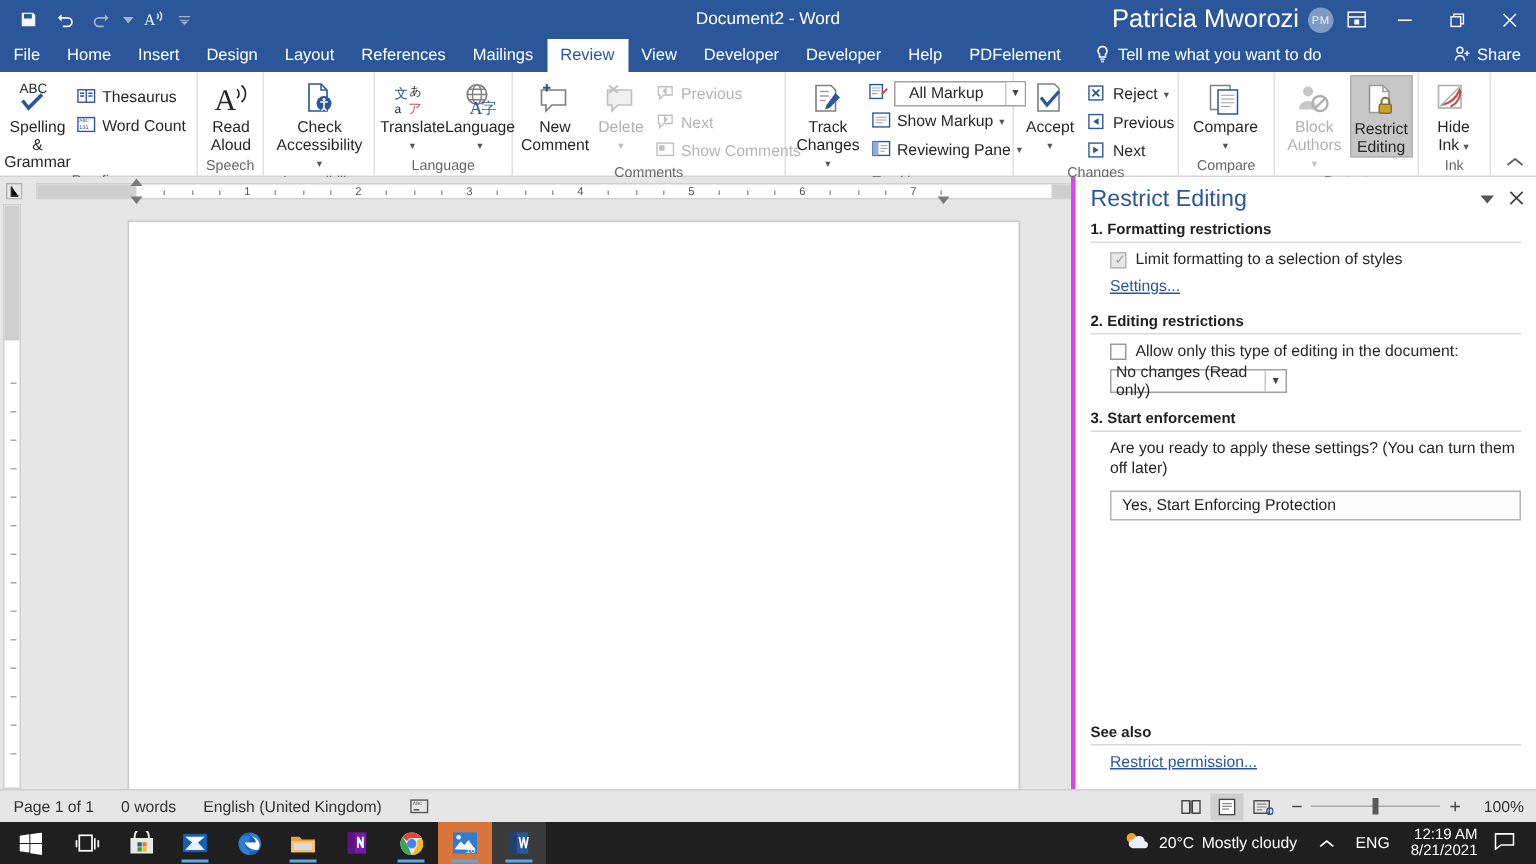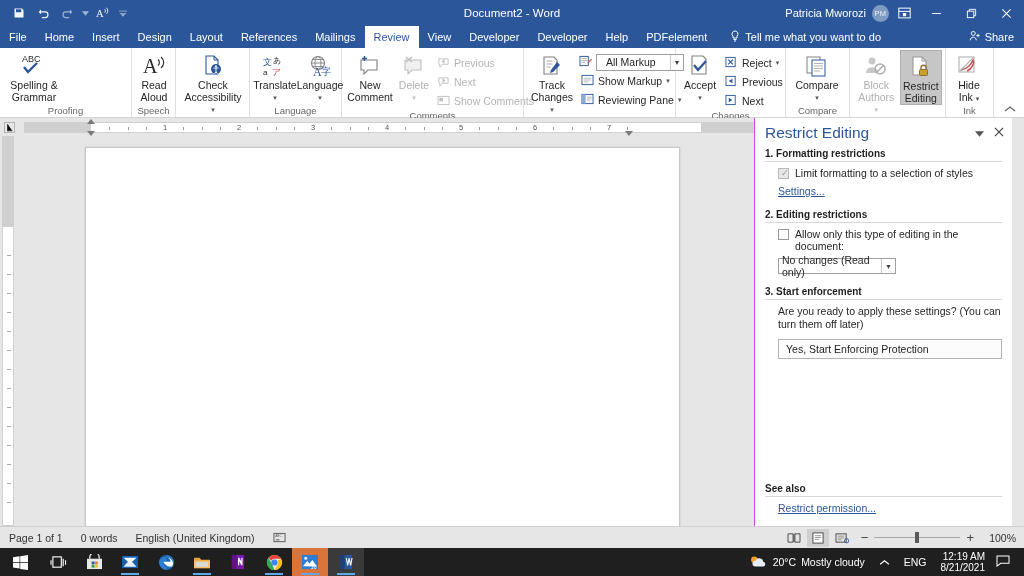--- a/index.html
+++ b/index.html
@@ -26,21 +26,21 @@
   }
   .qat-btn.dim { opacity: .55; font-size: 11px; }
   .qat-btn svg { display: block; }
   .title-center {
     position: absolute; left: 0; right: 0; text-align: center;
     font-size: 11.5px; color: #fff; pointer-events: none;
   }
   .title-right {
     margin-left: auto; display: flex; align-items: center; height: 26px;
   }
-  .acct-name { font-size: 11px; color: #fff; padding-right: 6px; margin-left: 38px; }
+  .acct-name { font-size: 17px; color: #fff; padding-right: 6px; margin-left: 38px; }
   .avatar {
     width: 17px; height: 17px; border-radius: 50%;
     background: #7f9bc4; color: #e8eefa; font-size: 7.5px;
     display: flex; align-items: center; justify-content: center;
     letter-spacing: .3px;
   }
   .tb-icon {
     width: 30px; height: 26px; display: flex; align-items: center; justify-content: center;
     color: #fff;
   }
@@ -152,22 +152,22 @@
   .vruler .vmargin { position: absolute; left: 0; right: 0; background: #cfcfcf; }
   .vruler .vtick { position: absolute; left: 4px; width: 4px; height: 1px; background: #aaa; }
   .page {
     position: absolute; left: 85px; top: 11px; width: 595px; height: 380px;
     background: #fff; border: 1px solid #c8c8c8;
     box-shadow: 0 0 2px rgba(0,0,0,.16);
   }
 
   
   .pane {
-    position: absolute; top: 118px; right: 12px; width: 258px; height: 408px;
-    background: #fff; border-left: 1px solid #d946ef;
+    position: absolute; top: 118px; right: 0; width: 310px; height: 408px;
+    background: #fff; border-left: 3px solid #d946ef;
     font-size: 10.5px;
   }
   .pane-head {
     display: flex; align-items: center; height: 30px; padding: 0 8px 0 10px;
   }
   .pane-title { font-size: 15.5px; color: #2b579a; font-weight: normal; }
   .pane-ctrl { margin-left: auto; display: flex; align-items: center; gap: 10px; color: #444; }
   .pane-body { padding: 0 10px; }
   .sec-head {
     font-size: 10px; font-weight: bold; color: #1f1f1f;
@@ -369,20 +369,41 @@
       <div class="rgroup-body">
         <div class="bigbtn" style="width:62px">
           <div class="ico">
             <svg width="34" height="26" viewBox="0 0 34 26">
               <text x="5" y="10" font-family="Liberation Sans, sans-serif" font-size="9" fill="#262626">ABC</text>
               <path fill="none" stroke="#2b579a" stroke-width="2.4" d="M7 15l4 5 9-9"></path>
             </svg>
           </div>
           <div class="lbl">Spelling &amp;</div>
           <div class="lbl" style="padding-top:0">Grammar</div>
+        </div>
+        <div class="smallcol" style="padding-top:6px">
+          <div class="smallbtn">
+            <span>
+              <svg width="13" height="12" viewBox="0 0 14 13">
+                  <rect x="1" y="2" width="12" height="9" fill="#fff" stroke="#2b579a" stroke-width="1"></rect>
+                  <path stroke="#2b579a" stroke-width="1" d="M7 2v9M2.5 4.5h3M2.5 6.5h3M8.5 4.5h3M8.5 6.5h3"></path>
+                </svg>
+            </span>
+            <span>Thesaurus</span>
+          </div>
+          <div class="smallbtn">
+            <span>
+              <svg width="13" height="12" viewBox="0 0 14 13">
+                  <rect x="1" y="1.5" width="12" height="10" fill="#fff" stroke="#2b579a" stroke-width="1"></rect>
+                  <text x="2" y="5" font-size="3.4" fill="#2b579a" font-family="Liberation Sans, sans-serif">ABC</text>
+                  <text x="2" y="10" font-size="4" fill="#2b579a" font-family="Liberation Sans, sans-serif">131</text>
+                </svg>
+            </span>
+            <span>Word Count</span>
+          </div>
         </div>
       </div>
       <div class="rgroup-label">Proofing</div>
     </div>
 
     <div class="rgroup" style="width:44px">
       <div class="rgroup-body">
         <div class="bigbtn" style="min-width:38px">
           <div class="ico">
             <svg width="26" height="24" viewBox="0 0 26 24">

